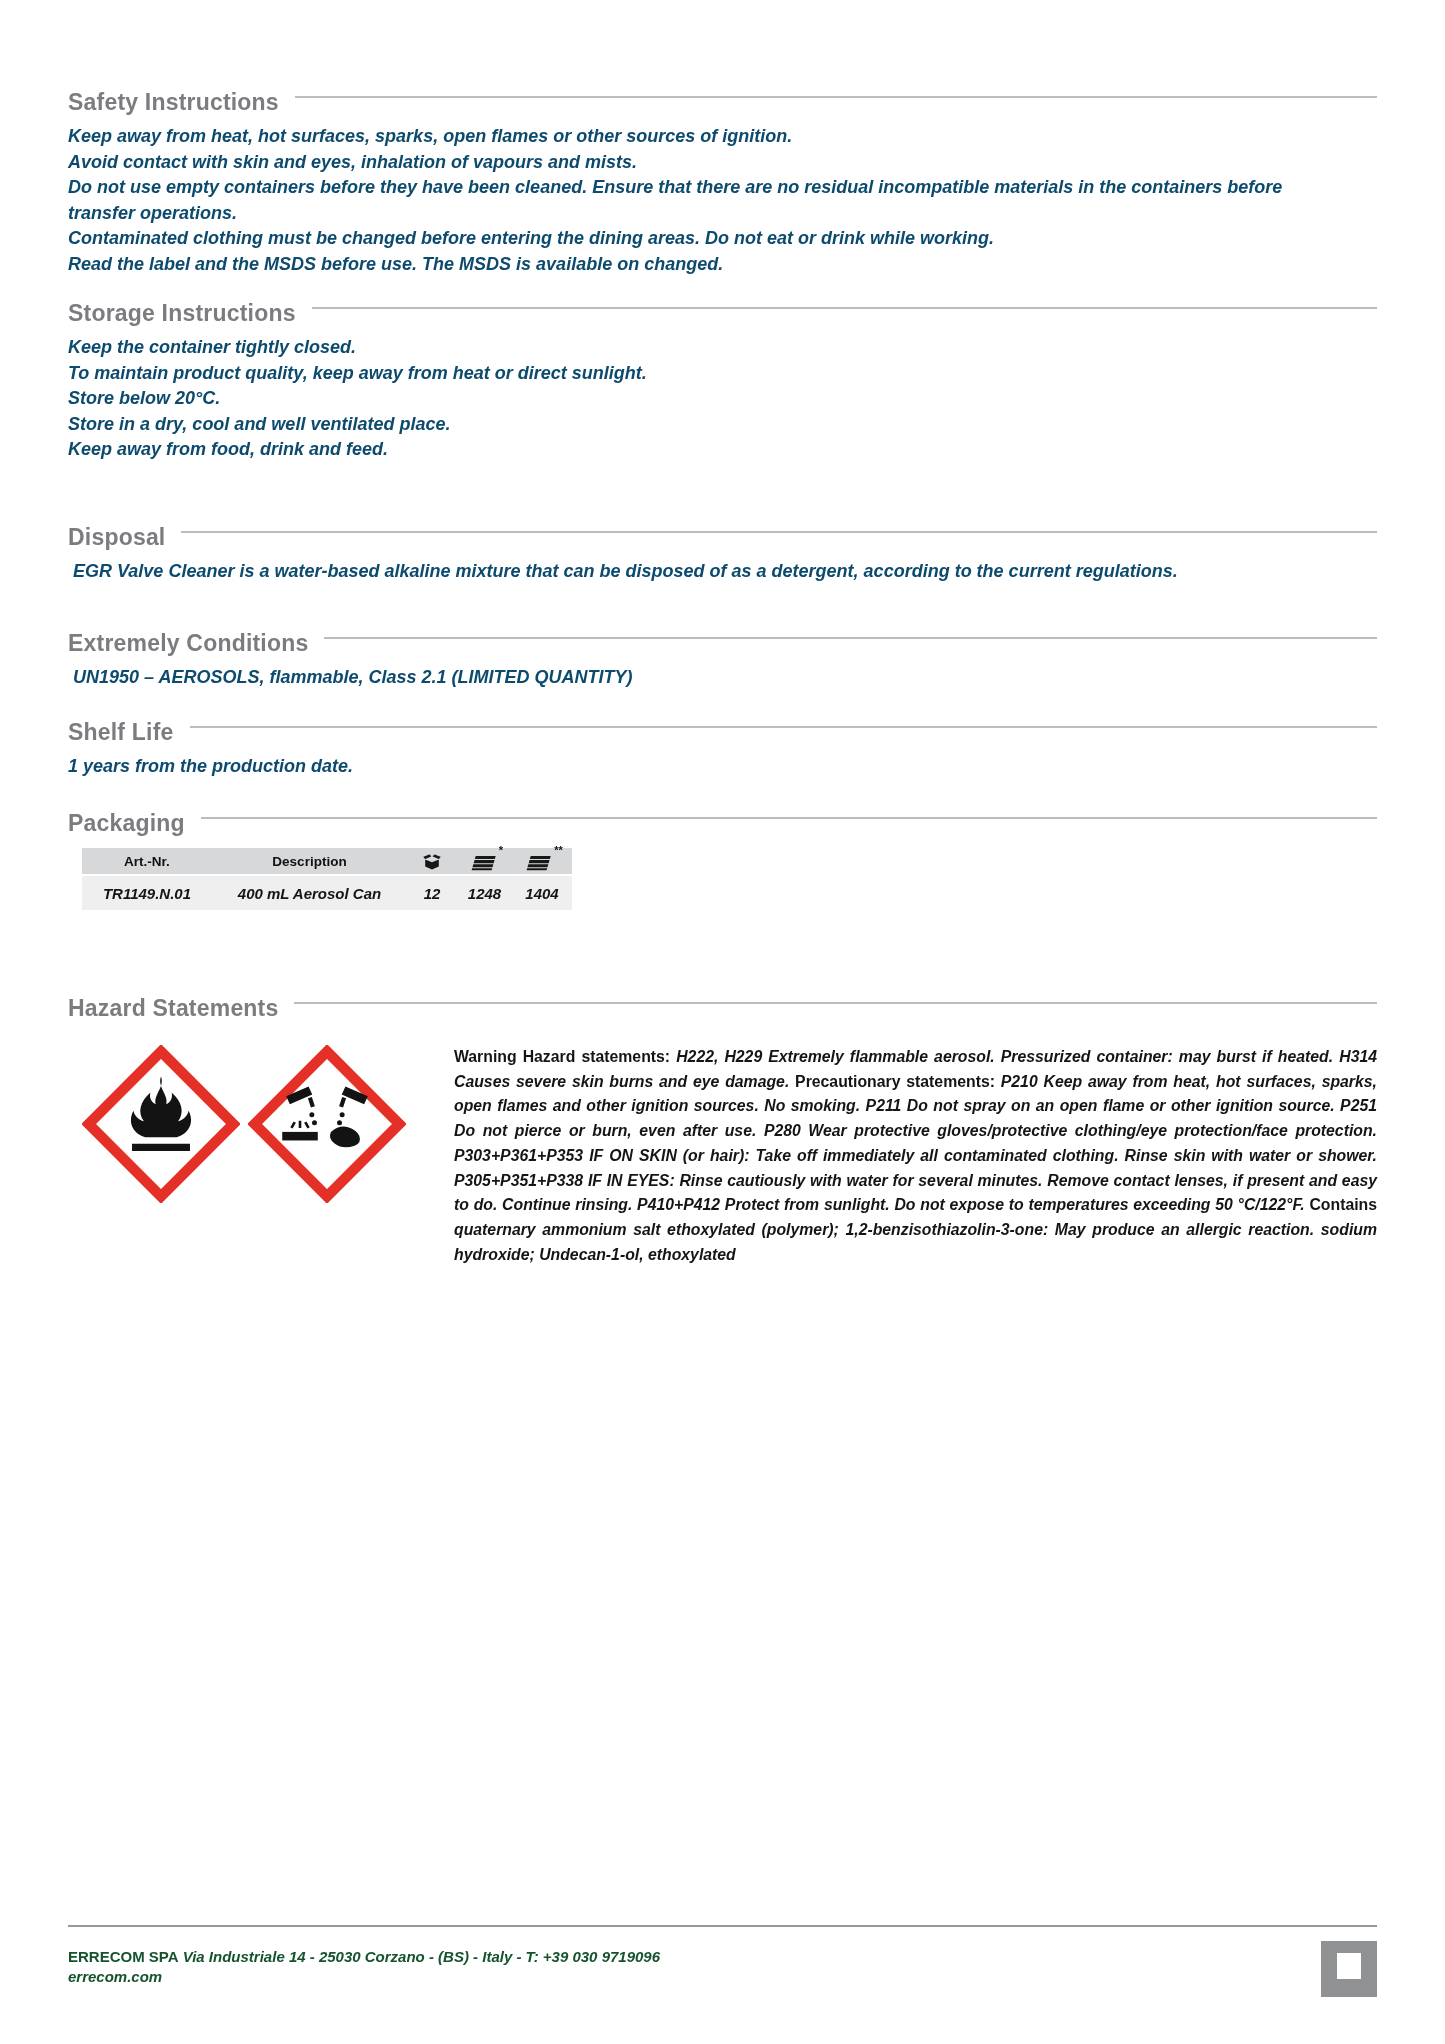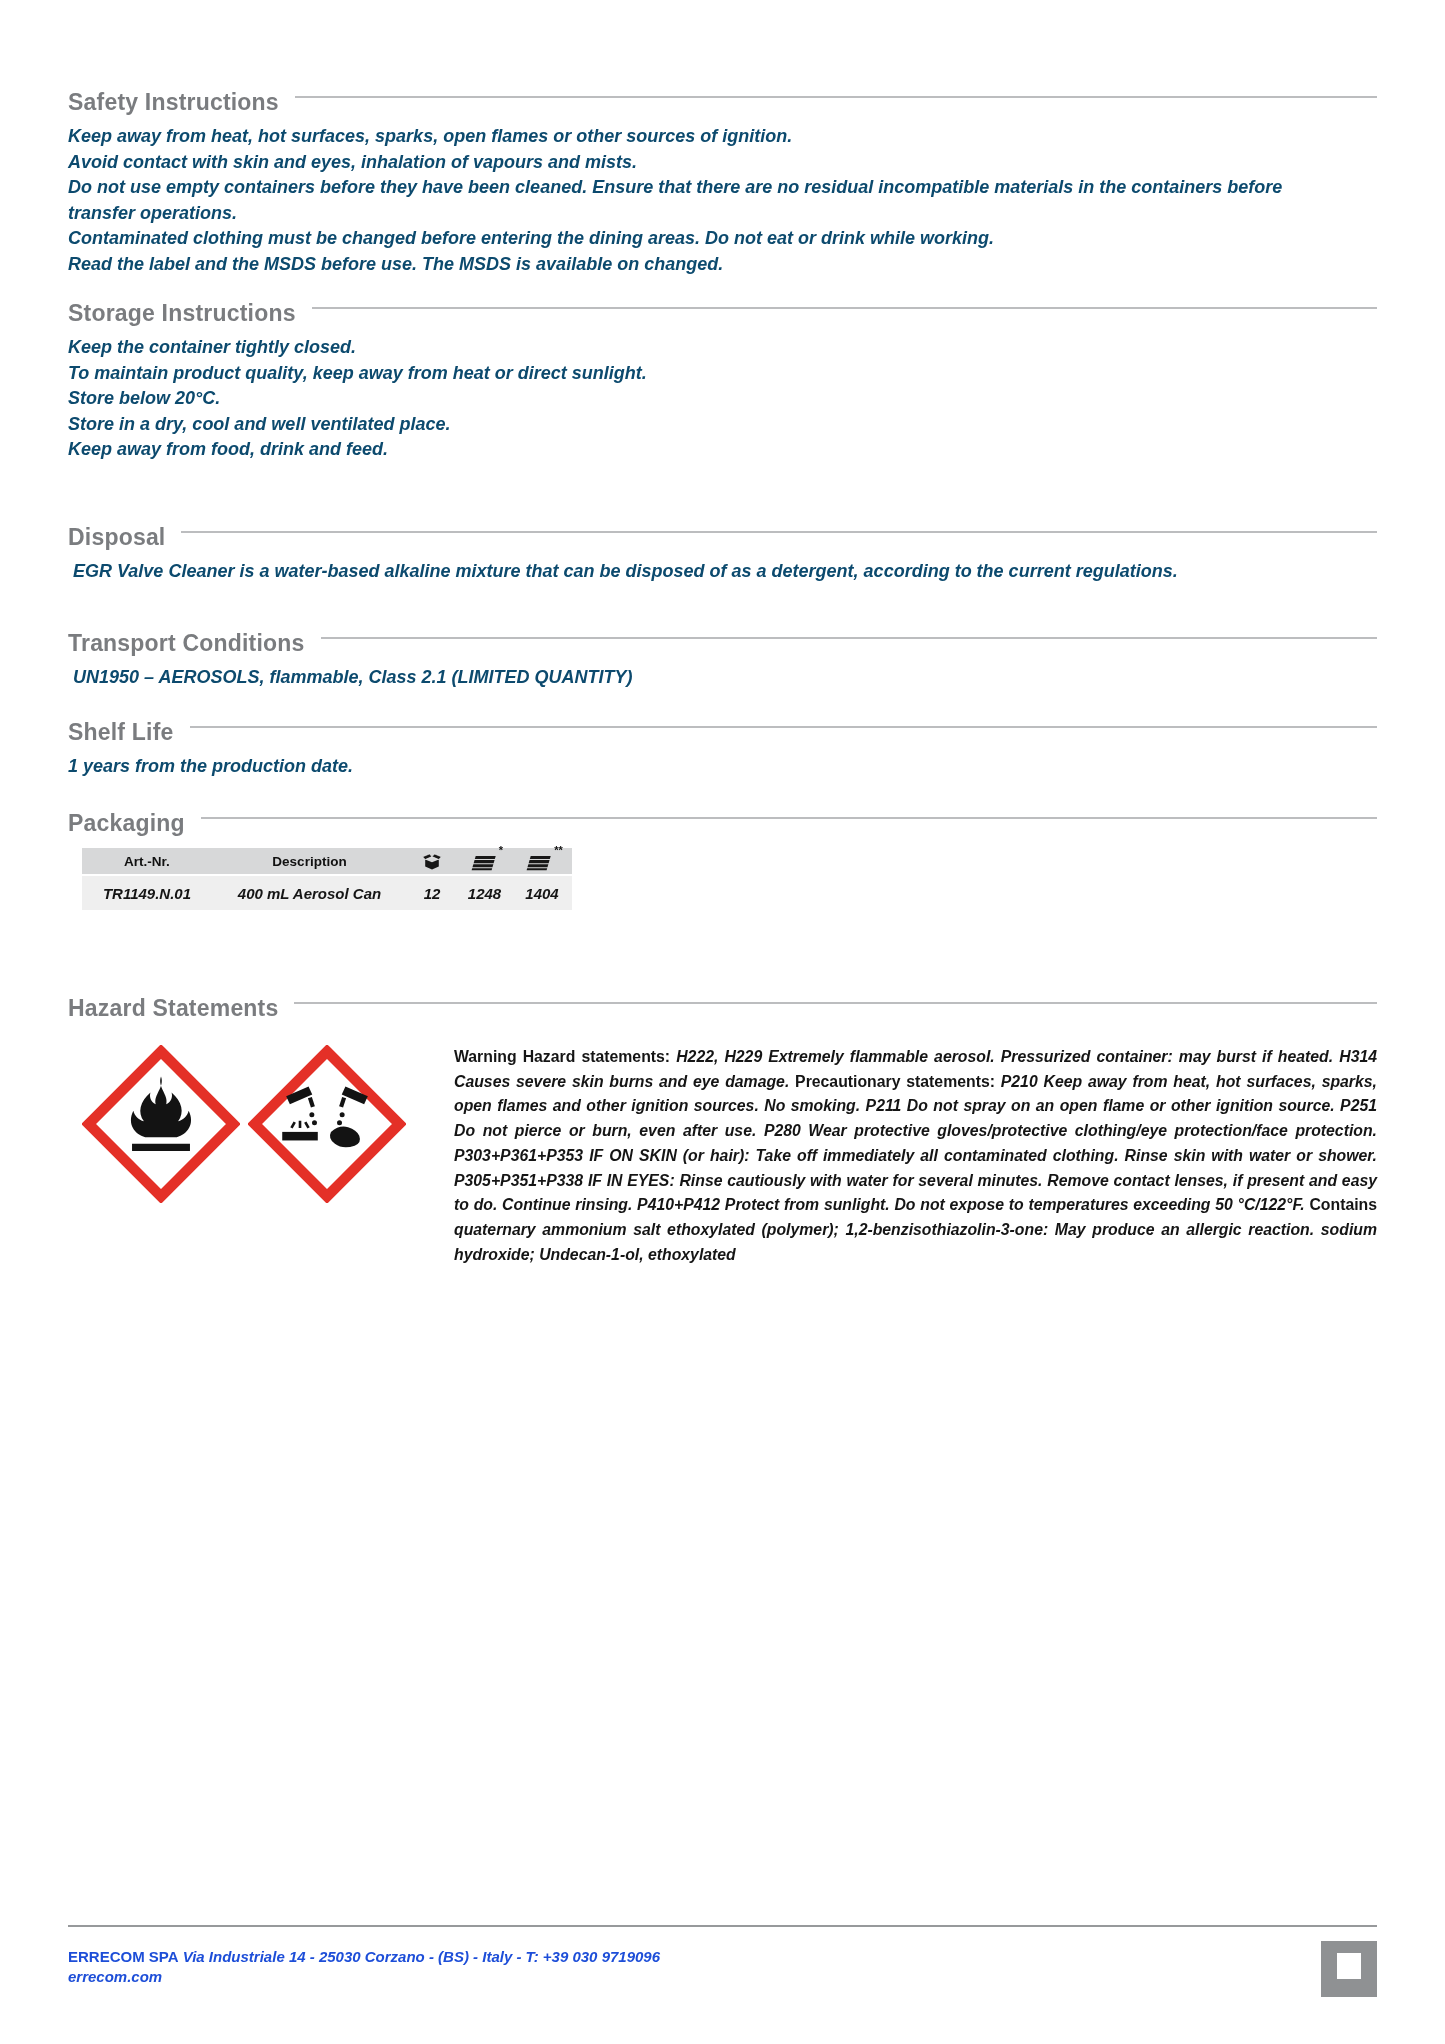--- a/index.html
+++ b/index.html
@@ -82,21 +82,21 @@
   .seg-bi{font-style:italic;}
 
   
   .footer{
     position:absolute;left:68px;right:68px;top:1925px;
     border-top:2px solid #97999b;
   }
   .footer-inner{display:flex;justify-content:space-between;align-items:flex-start;}
   .footer-text{
     margin-top:20px;
-    font-size:15px;line-height:20px;font-weight:bold;color:#1d4ed8;
+    font-size:15px;line-height:20px;font-weight:bold;color:#14532d;
   }
   .footer-text .company{font-style:normal;}
   .footer-text .address{font-style:italic;}
   .footer-text .site{font-style:italic;}
 
   .logo{display:flex;align-items:flex-start;margin-top:14px;}
   .logo-mark{
     width:56px;height:56px;background:#8f9193;
     display:flex;align-items:center;justify-content:center;
   }
@@ -155,21 +155,21 @@
         <span>Disposal</span>
         <span class="rule"></span>
       </div>
       <div class="body-lines indented">
           <div>EGR Valve Cleaner is a water-based alkaline mixture that can be disposed of as a detergent, according to the current regulations.</div>
         </div>
     </div>
 
     <div class="sec sec-transport">
       <div class="sec-head">
-        <span>Transport Conditions</span>
+        <span>Extremely Conditions</span>
         <span class="rule"></span>
       </div>
       <div class="body-lines indented">
           <div>UN1950 – AEROSOLS, flammable, Class 2.1 (LIMITED QUANTITY)</div>
         </div>
     </div>
 
     <div class="sec sec-shelf">
       <div class="sec-head">
         <span>Shelf Life</span>

